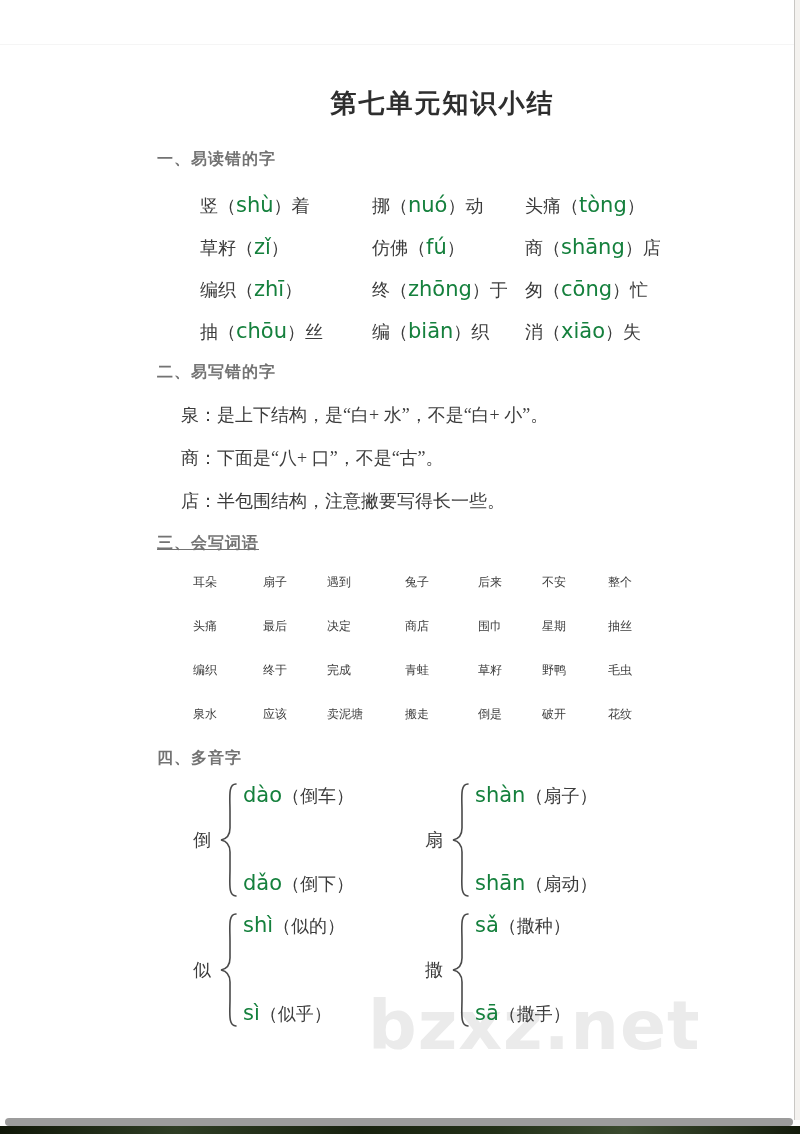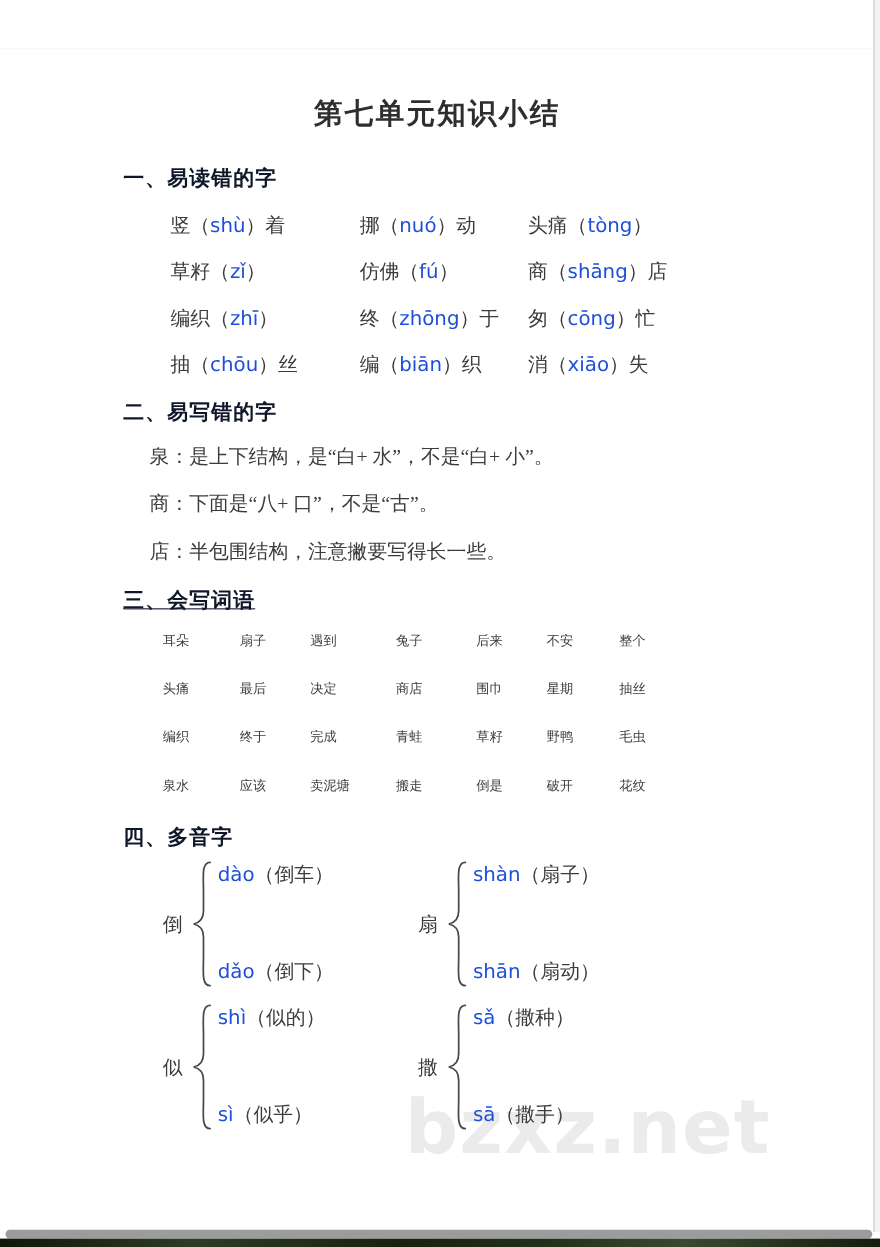--- a/index.html
+++ b/index.html
@@ -3,29 +3,29 @@
 <meta charset="utf-8">
 <style>
   html,body{margin:0;padding:0;background:#e8e8e8;}
   .screen{position:relative;width:800px;height:1134px;background:#ffffff;overflow:hidden;
           font-family:"Liberation Serif",serif;color:#3c3c3c;}
   .faint-line{position:absolute;left:0;top:44px;width:794px;height:1px;background:#f5f5f5;}
   .right-gutter{position:absolute;right:0;top:0;width:5px;height:1120px;background:#f4f2ef;
           border-left:1px solid #c9c7c4;z-index:3;}
   .watermark{position:absolute;left:368px;top:986px;font-family:"DejaVu Sans",sans-serif;
           font-weight:bold;font-size:68px;letter-spacing:1px;color:#ebebeb;z-index:0;text-align:center;}
-  .content{position:absolute;inset:0;z-index:1;}
+  .content{position:absolute;inset:0;z-index:1;margin-left:45px;}
   .title{position:absolute;top:86px;left:0;width:795px;text-align:center;margin:0;
           font-size:26px;font-weight:bold;letter-spacing:2px;color:#2e2e2e;}
-  .sec-h{position:absolute;left:112px;margin:0;font-size:19px;font-weight:bold;color:#0f172a;
+  .sec-h{position:absolute;left:112px;margin:0;font-size:16px;font-weight:bold;color:#737373;
           letter-spacing:1px;}
   #s1h{top:149px;} #s2h{top:362px;} #s3h{top:533px;text-decoration:underline;} #s4h{top:748px;}
   .s1-grid{position:absolute;top:193px;left:155px;display:grid;
           grid-template-columns:172px 153px auto;grid-auto-rows:42px;font-size:18px;}
-  .py{font-family:"DejaVu Sans",sans-serif;font-size:18px;color:#1d4ed8;}
+  .py{font-family:"DejaVu Sans",sans-serif;font-size:21px;color:#15803d;}
   .s2-lines{position:absolute;top:403px;left:136px;font-size:18px;}
   .s2-lines p{margin:0 0 19px 0;line-height:24px;}
   .s3-grid{position:absolute;top:574px;left:148px;display:grid;
           grid-template-columns:70px 64px 78px 73px 64px 66px auto;grid-auto-rows:44px;
           font-size:12px;}
   .m-row{position:absolute;left:148px;display:flex;align-items:center;}
   #rowA{top:781px;} #rowB{top:911px;}
   .m-group{display:flex;align-items:center;}
   .m-group.first{width:232px;}
   .m-char{font-size:18px;margin-right:6px;color:#3a3a3a;}

